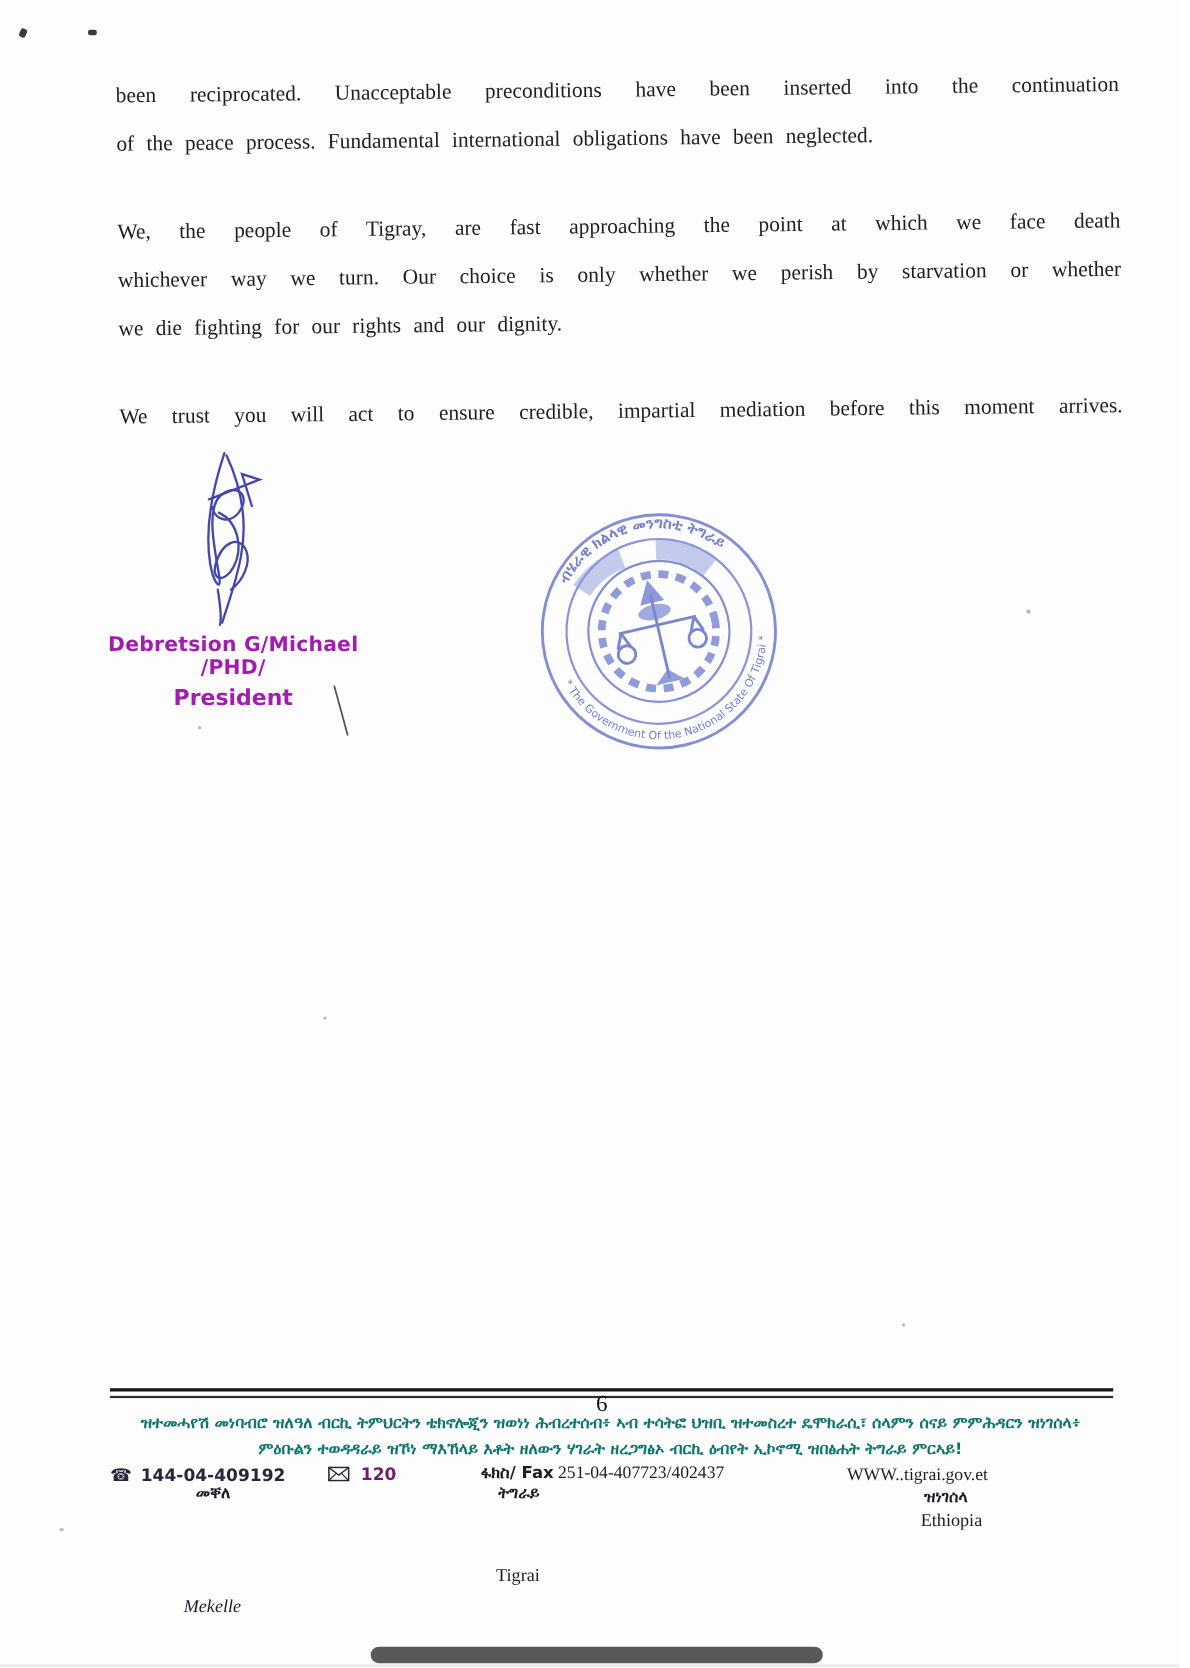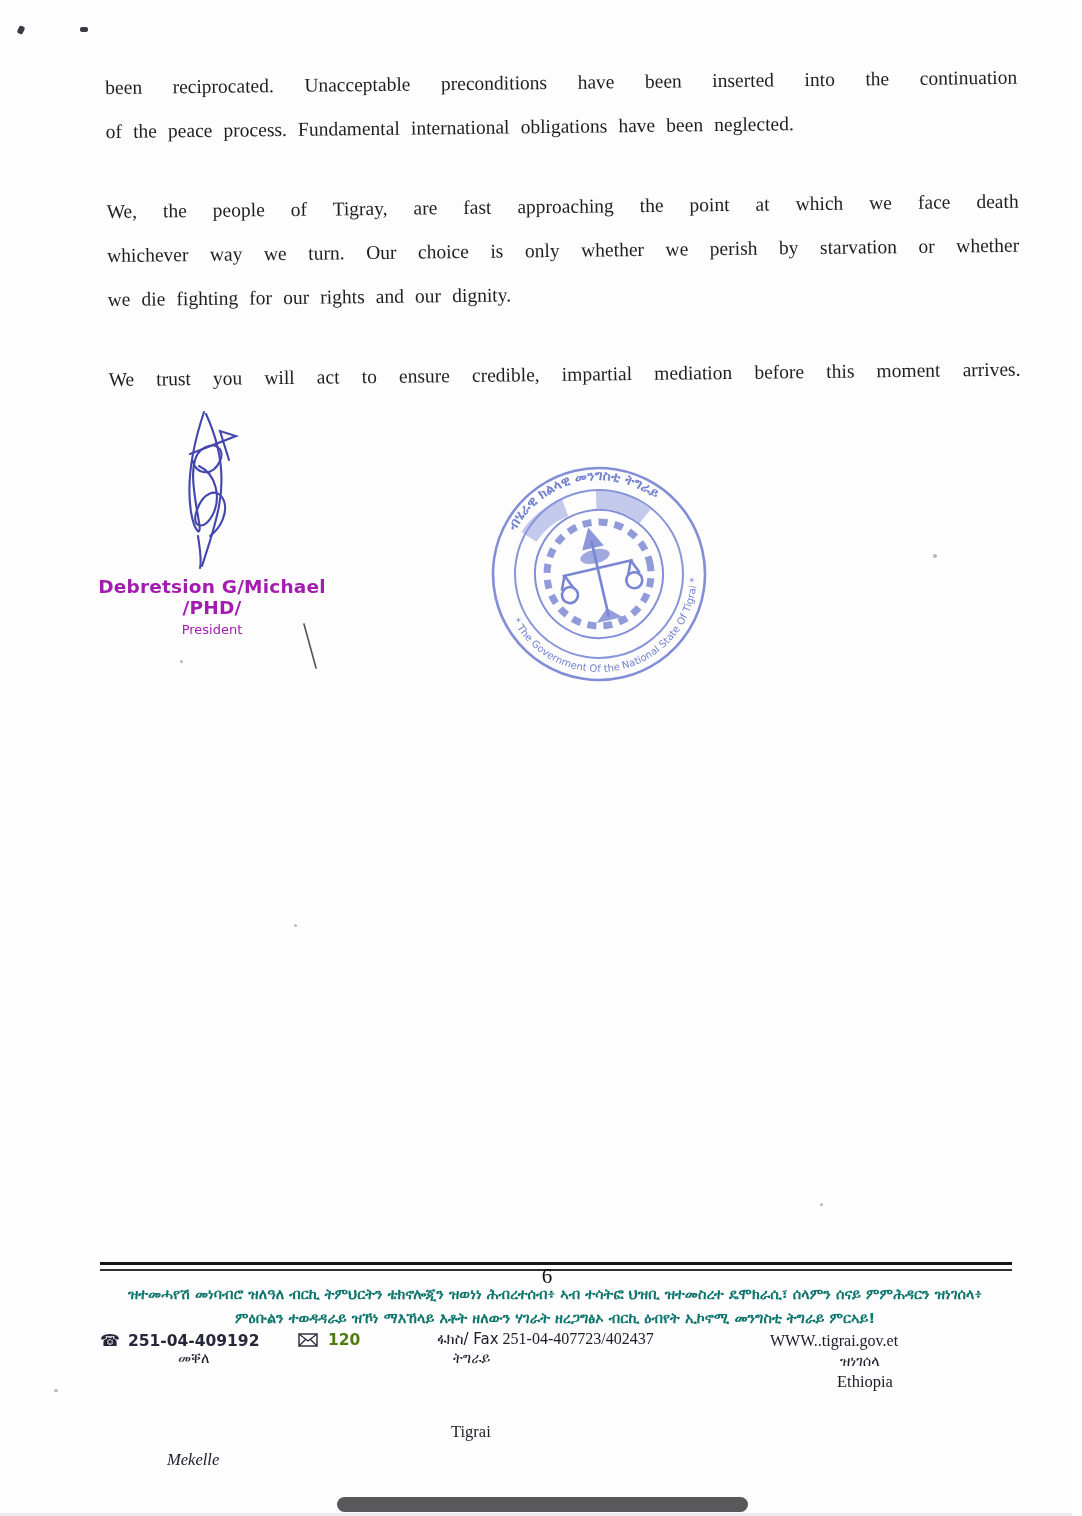--- a/index.html
+++ b/index.html
@@ -22,21 +22,21 @@
   .line{text-align:justify;text-align-last:justify;}
   .line.unjust{text-align-last:left;}
   
   .signature{position:absolute;left:160px;top:408px;}
   .pen-stroke{position:absolute;left:296px;top:620px;}
   .signatory{
     position:absolute;left:72px;top:576px;width:280px;text-align:center;
     font-family:"DejaVu Sans", sans-serif;color:#a21caf;
   }
   .signatory .name{font-size:18.5px;font-weight:bold;letter-spacing:.2px;}
-  .signatory .title{font-size:13px;font-weight:normal;margin-top:4px;}
+  .signatory .title{font-size:20px;font-weight:bold;margin-top:4px;}
   
   .seal{position:absolute;left:477px;top:452px;opacity:.92;}
   
   .rule{
     position:absolute;left:100px;top:1262px;width:912px;height:4px;
     border-top:3px solid #161618;border-bottom:2px solid #2e2e33;
   }
   .page-num{
     position:absolute;left:527px;top:1264px;width:40px;text-align:center;
     font-size:21px;color:#111;
@@ -44,23 +44,23 @@
   .motto{
     position:absolute;left:90px;width:930px;text-align:center;
     font-family:"DejaVu Sans", sans-serif;
     font-size:14.5px;font-weight:bold;color:#0f766e;
   }
   .motto1{top:1286px;}
   .motto2{top:1310px;}
   .contact{
     position:absolute;font-size:16px;color:#1c1c28;white-space:nowrap;
   }
-  .geez{font-family:"DejaVu Sans", sans-serif;font-size:14.5px;font-weight:normal;}
+  .geez{font-family:"DejaVu Sans", sans-serif;font-size:14.5px;font-weight:bold;}
   .phone-row{left:100px;top:1331px;font-family:"DejaVu Sans", sans-serif;font-size:15.5px;font-weight:bold;color:#26263a;}
-  .pobox-row{left:298px;top:1331px;font-family:"DejaVu Sans", sans-serif;font-size:15.5px;font-weight:bold;color:#4d7c0f;}
+  .pobox-row{left:298px;top:1331px;font-family:"DejaVu Sans", sans-serif;font-size:15.5px;font-weight:bold;color:#701a75;}
   .fax-row{left:437px;top:1330px;}
   .web-row{left:770px;top:1332px;}
   .city-geez{left:178px;top:1350px;}
   .city-lat{left:167px;top:1450px;font-size:16.5px;font-style:italic;}
   .region-geez{left:453px;top:1350px;}
   .region-lat{left:451px;top:1406px;font-size:16.5px;margin-top:16px;}
   .country-geez{left:840px;top:1353px;}
   .country-lat{left:837px;top:1372px;font-size:16.5px;text-align:right;}
   .phone-icon{font-size:16px;margin-right:8px;}
   .env-icon{display:inline-block;vertical-align:-2px;margin-right:10px;}
@@ -167,24 +167,24 @@
           <textPath href="#arcBottom" startOffset="50%" text-anchor="middle">* The Government Of the National State Of Tigrai *</textPath>
         </text>
       </g>
     </svg>
   </div>
 
   <div class="rule"></div>
   <div class="page-num">6</div>
 
   <div class="motto motto1">ዝተመሓየሽ መነባብሮ ዝለዓለ ብርኪ ትምህርትን ቴክኖሎጂን ዝወነነ ሕብረተሰብ፥ ኣብ ተሳትፎ ህዝቢ ዝተመስረተ ዴሞክራሲ፣ ሰላምን ሰናይ ምምሕዳርን ዝነገሰላ፥</div>
-  <div class="motto motto2">ምዕቡልን ተወዳዳራይ ዝኾነ ማእኸላይ እቶት ዘለውን ሃገራት ዘረጋግፅኦ ብርኪ ዕብየት ኢኮኖሚ መንግስቲ ትግራይ ምርኣይ!</div>
+  <div class="motto motto2">ምዕቡልን ተወዳዳራይ ዝኾነ ማእኸላይ እቶት ዘለውን ሃገራት ዘረጋግፅኦ ብርኪ ዕብየት ኢኮኖሚ ዝበፅሐት ትግራይ ምርኣይ!</div>
 
   <div class="contact phone-row">
-    <span class="phone-icon">☎</span><span>251-04-409192</span>
+    <span class="phone-icon">☎</span><span>144-04-409192</span>
   </div>
 
   <div class="contact pobox-row">
     <span class="env-icon">
       <svg width="20" height="14" viewBox="0 0 20 14">
         <rect x="1" y="1" width="18" height="12" fill="none" stroke="#26263a" stroke-width="1.4"></rect>
         <path d="M1,1 L10,8 L19,1 M1,13 L8,6 M19,13 L12,6" fill="none" stroke="#26263a" stroke-width="1.2"></path>
       </svg>
     </span><span>120</span>
   </div>

